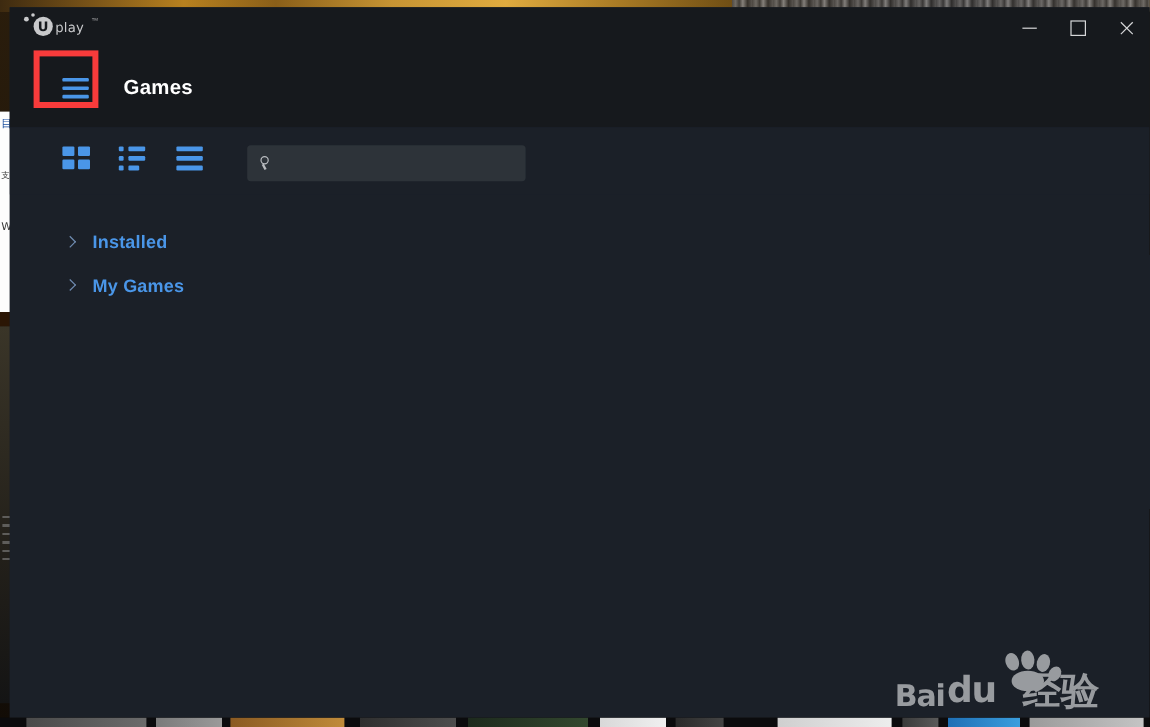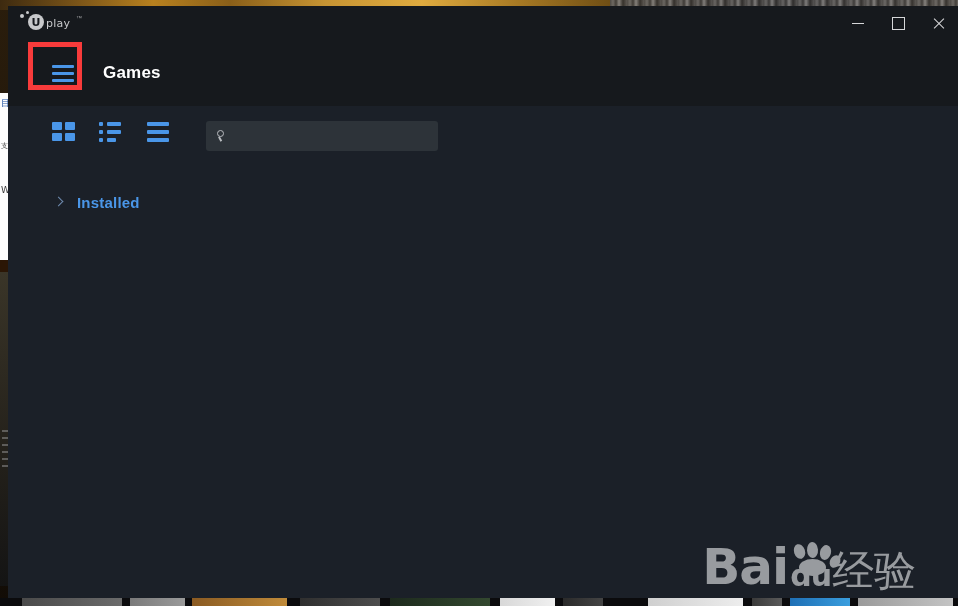--- a/index.html
+++ b/index.html
@@ -366,42 +366,42 @@
   }
   .wm-main {
     display: flex;
     align-items: flex-end;
     justify-content: center;
     position: relative;
     height: 46px;
   }
   .wm-bai {
     color: #c9cbcd;
-    font-size: 50px;
+    font-size: 25px;
     font-weight: bold;
     font-family: "DejaVu Sans", sans-serif;
     line-height: 1;
     letter-spacing: -1px;
   }
   .wm-du {
     color: #c9cbcd;
     font-size: 30px;
     font-weight: bold;
     font-family: "DejaVu Sans", sans-serif;
     line-height: 1;
     margin: 0 1px 1px 2px;
     letter-spacing: -1px;
   }
   .wm-cn {
     color: #c9cbcd;
-    font-size: 42px;
-    font-weight: normal;
+    font-size: 32px;
+    font-weight: bold;
     font-family: "DejaVu Sans", sans-serif;
     line-height: 1;
-    margin-left: 0;
+    margin-left: 21px;
     letter-spacing: 0px;
   }
   .paw {
     position: absolute;
     left: 84px; top: -4px;
     width: 56px; height: 34px;
   }
   .paw .pad {
     position: absolute;
     background: #c9cbcd;
@@ -522,20 +522,24 @@
       <span class="lens"></span>
         <span class="handle"></span>
     </span>
   </div>
 
   <div id="sections">
     <div class="section-row">
       <span class="chevron"></span>
       <span class="section-label">Installed</span>
     </div>
+    <div class="section-row">
+      <span class="chevron"></span>
+      <span class="section-label">My Games</span>
+    </div>
   </div>
 
   <div id="watermark">
     <div class="wm-main">
       <span class="wm-bai">Bai</span>
       <span class="wm-du">du</span>
       <span class="wm-cn">经验</span>
       <span class="paw">
         <span class="pad p1"></span>
         <span class="pad p2"></span>

